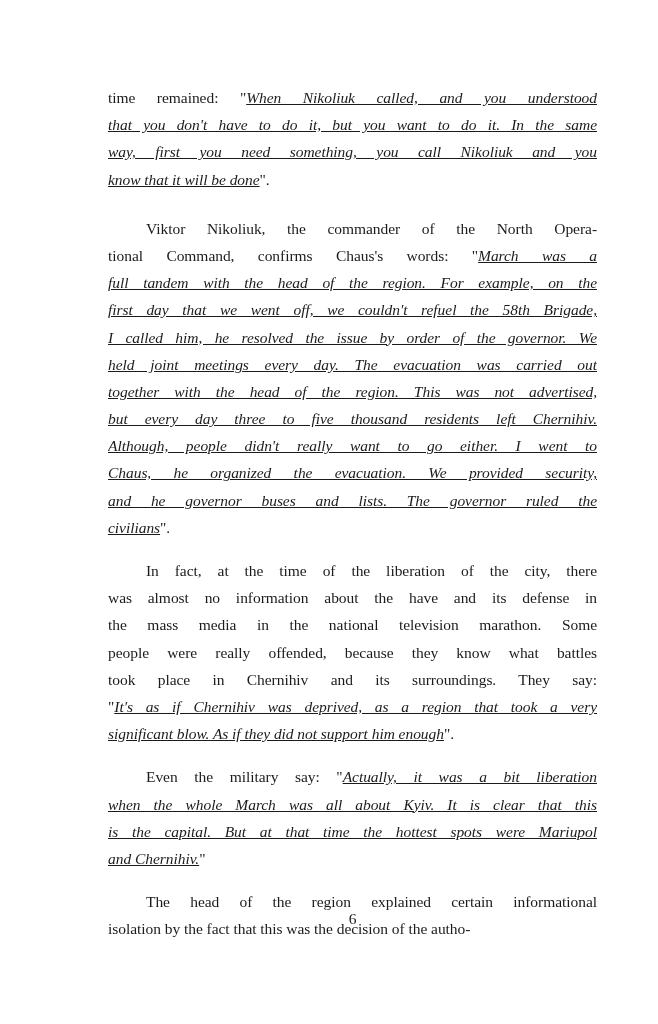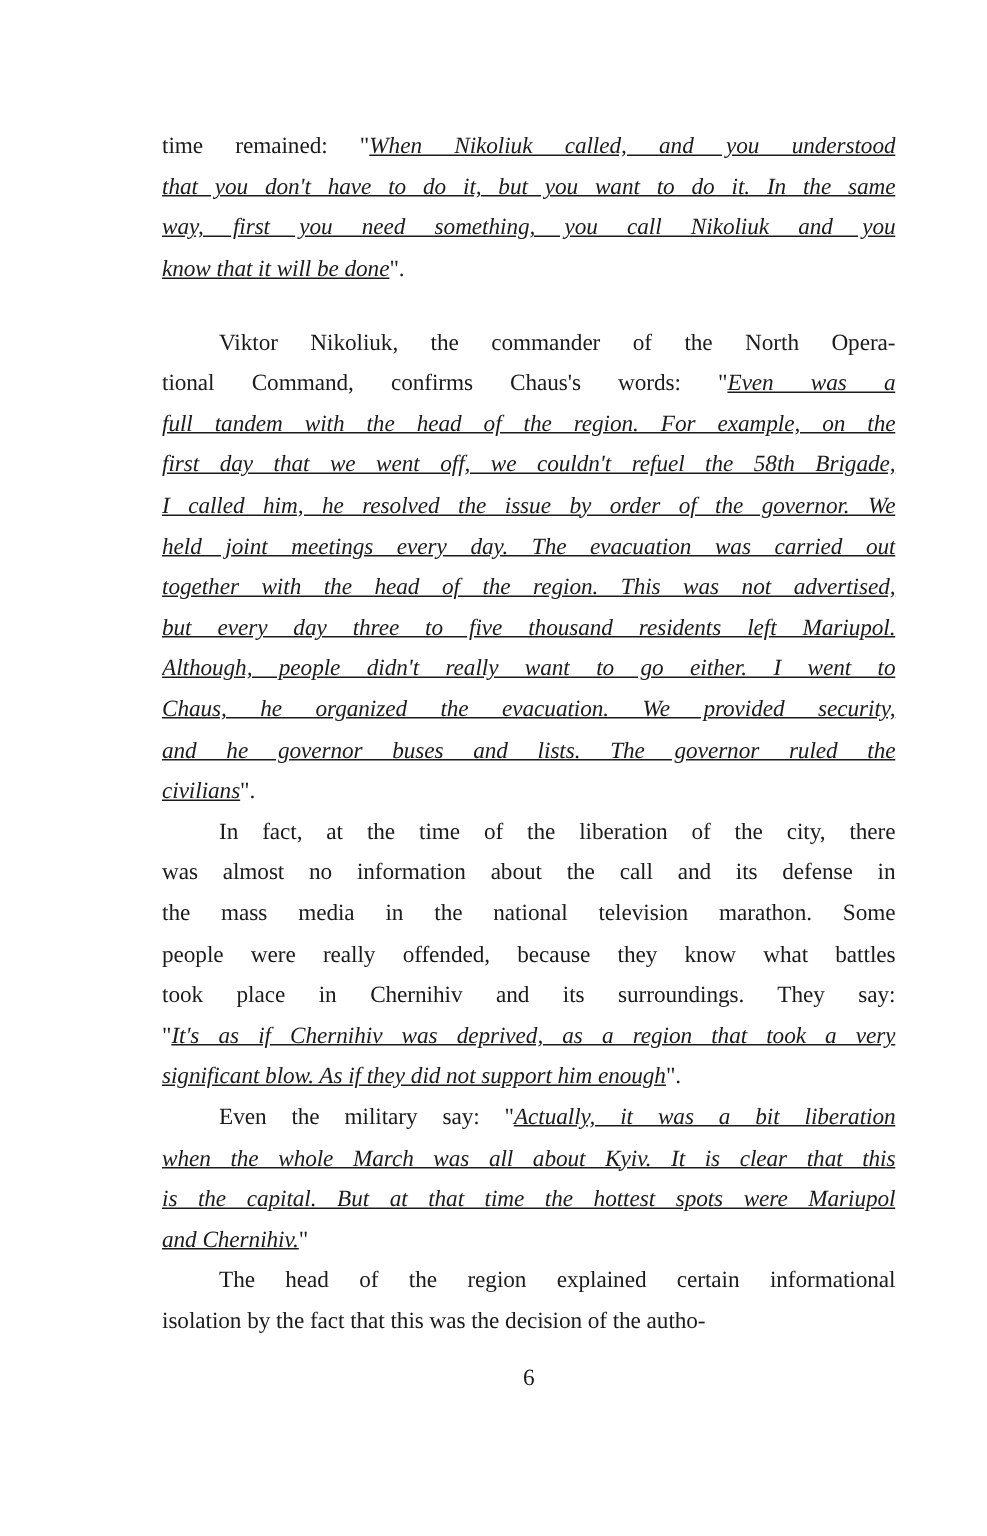--- a/index.html
+++ b/index.html
@@ -43,20 +43,21 @@
     text-align: justify;
     text-align-last: justify;
     overflow: hidden;
     white-space: normal;
   }
   .text-line.last-line {
     text-align-last: left;
   }
   .text-line.indent-line {
     padding-left: 38px;
+    margin-top: 16px;
   }
   .text-run {
     font-style: normal;
   }
   .text-run.italic {
     font-style: italic;
     text-decoration: underline;
   }
   .page-number {
     position: absolute;
@@ -75,35 +76,35 @@
 <div class="page">
   <div class="text-block" id="text-block">
       <div class="paragraph gap-after">
         <div class="text-line"><span class="text-run">time remained: "</span><span class="text-run italic">When Nikoliuk called, and you understood</span></div>
         <div class="text-line"><span class="text-run italic">that you don't have to do it, but you want to do it. In the same</span></div>
         <div class="text-line"><span class="text-run italic">way, first you need something, you call Nikoliuk and you</span></div>
         <div class="text-line last-line"><span class="text-run italic">know that it will be done</span><span class="text-run">".</span></div>
       </div>
       <div class="paragraph">
         <div class="text-line indent-line"><span class="text-run">Viktor Nikoliuk, the commander of the North Opera-</span></div>
-        <div class="text-line"><span class="text-run">tional Command, confirms Chaus's words: "</span><span class="text-run italic">Even was a</span></div>
+        <div class="text-line"><span class="text-run">tional Command, confirms Chaus's words: "</span><span class="text-run italic">March was a</span></div>
         <div class="text-line"><span class="text-run italic">full tandem with the head of the region. For example, on the</span></div>
         <div class="text-line"><span class="text-run italic">first day that we went off, we couldn't refuel the 58th Brigade,</span></div>
         <div class="text-line"><span class="text-run italic">I called him, he resolved the issue by order of the governor. We</span></div>
         <div class="text-line"><span class="text-run italic">held joint meetings every day. The evacuation was carried out</span></div>
         <div class="text-line"><span class="text-run italic">together with the head of the region. This was not advertised,</span></div>
-        <div class="text-line"><span class="text-run italic">but every day three to five thousand residents left Mariupol.</span></div>
+        <div class="text-line"><span class="text-run italic">but every day three to five thousand residents left Chernihiv.</span></div>
         <div class="text-line"><span class="text-run italic">Although, people didn't really want to go either. I went to</span></div>
         <div class="text-line"><span class="text-run italic">Chaus, he organized the evacuation. We provided security,</span></div>
         <div class="text-line"><span class="text-run italic">and he governor buses and lists. The governor ruled the</span></div>
         <div class="text-line last-line"><span class="text-run italic">civilians</span><span class="text-run">".</span></div>
       </div>
       <div class="paragraph">
         <div class="text-line indent-line"><span class="text-run">In fact, at the time of the liberation of the city, there</span></div>
-        <div class="text-line"><span class="text-run">was almost no information about the call and its defense in</span></div>
+        <div class="text-line"><span class="text-run">was almost no information about the have and its defense in</span></div>
         <div class="text-line"><span class="text-run">the mass media in the national television marathon. Some</span></div>
         <div class="text-line"><span class="text-run">people were really offended, because they know what battles</span></div>
         <div class="text-line"><span class="text-run">took place in Chernihiv and its surroundings. They say:</span></div>
         <div class="text-line"><span class="text-run">"</span><span class="text-run italic">It's as if Chernihiv was deprived, as a region that took a very</span></div>
         <div class="text-line last-line"><span class="text-run italic">significant blow. As if they did not support him enough</span><span class="text-run">".</span></div>
       </div>
       <div class="paragraph">
         <div class="text-line indent-line"><span class="text-run">Even the military say: "</span><span class="text-run italic">Actually, it was a bit liberation</span></div>
         <div class="text-line"><span class="text-run italic">when the whole March was all about Kyiv. It is clear that this</span></div>
         <div class="text-line"><span class="text-run italic">is the capital. But at that time the hottest spots were Mariupol</span></div>

